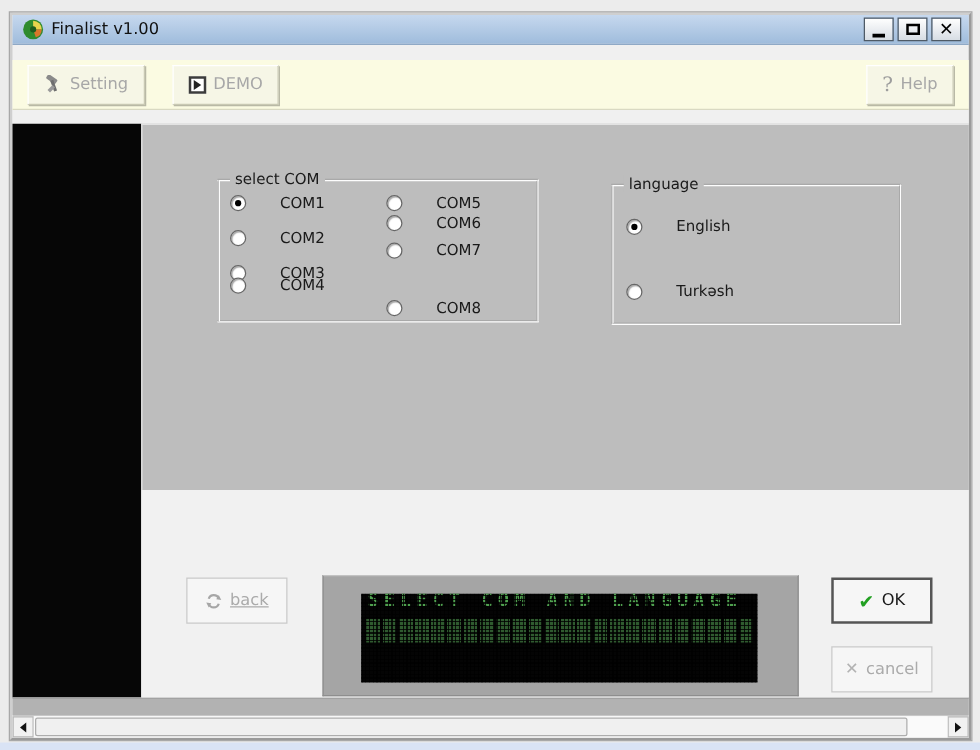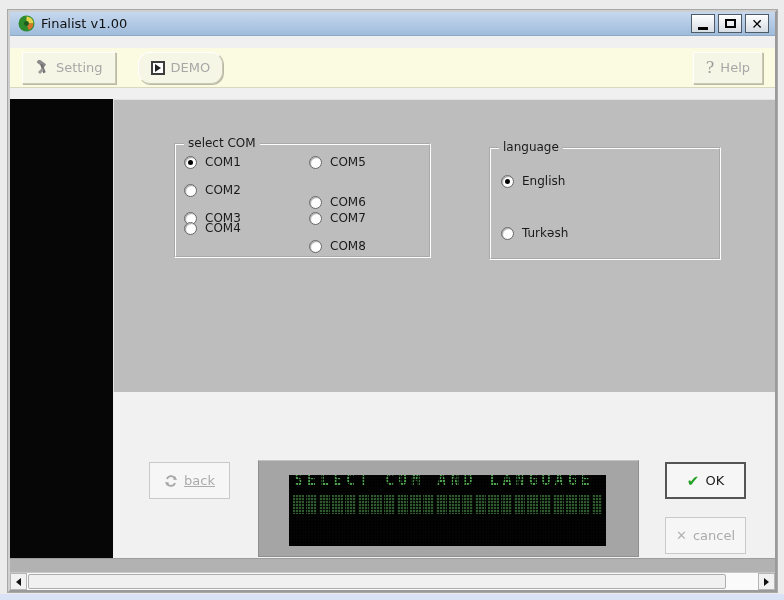--- a/index.html
+++ b/index.html
@@ -51,21 +51,21 @@
     display:flex; align-items:center; padding:0 12px;margin-top:12px;
   }
   .tool-btn {
     height:32px; padding:0 12px;
     background:#f6f6e6;
     border:1px solid #c9c9b4; border-top-color:#ffffff; border-left-color:#ffffff;
     box-shadow:1px 1px 0 #b9b9a6;
     display:flex; align-items:center; gap:6px;
     color:#a7a7a7; font-size:13px;
   }
-  .tool-btn.demo { margin-left:22px;border-radius:12px; }
+  .tool-btn.demo { margin-left:22px; }
   .toolbar-spacer { flex:1; }
   .demo-box {
     width:14px; height:14px; border:2px solid #3c3c3c;
     display:flex; align-items:center; justify-content:center; background:#fff;
   }
   .demo-play { width:0; height:0; border-left:6px solid #222; border-top:4px solid transparent; border-bottom:4px solid transparent; margin-left:1px; }
   .help-q { font-size:16px; font-family:"DejaVu Serif", serif; color:#9d9d9d; }
 
   .gap-strip { height:11px; flex:0 0 11px; background:#f0f0f0; }
 
@@ -100,21 +100,21 @@
   .radio {
     width:13px; height:13px; border-radius:50%;
     background:#fff; border:1px solid #666;
     box-shadow:inset 1px 1px 1px rgba(0,0,0,.35);
     position:relative; flex:0 0 auto;
   }
   .radio.checked::after {
     content:""; position:absolute; left:3px; top:3px; width:5px; height:5px;
     border-radius:50%; background:#000;
   }
-  .radio-label { font-size:12px; }
+  .radio-label { font-size:12px;margin-left:19px; }
 
   
   .act-btn {
     position:absolute; width:81px; height:37px;
     background:#f6f6f6;
     border:1px solid #b0b0b0; border-bottom-color:#8f8f8f; border-right-color:#8f8f8f;
     display:flex; align-items:center; justify-content:center; gap:6px;
     font-size:13px;
   }
   .act-btn.disabled { color:#ababab; border-color:#c9c9c9; }
@@ -238,25 +238,25 @@
             <span class="radio-label">COM3</span>
           </div>
           <div class="radio-row" style="left:8px; top:76px;">
             <span class="radio"></span>
             <span class="radio-label">COM4</span>
           </div>
           <div class="radio-row" style="left:133px; top:10px;">
             <span class="radio"></span>
             <span class="radio-label">COM5</span>
           </div>
-          <div class="radio-row" style="left:133px; top:50px;">
+          <div class="radio-row" style="left:133px; top:26px;">
             <span class="radio"></span>
             <span class="radio-label">COM6</span>
           </div>
-          <div class="radio-row" style="left:133px; top:66px;">
+          <div class="radio-row" style="left:133px; top:48px;">
             <span class="radio"></span>
             <span class="radio-label">COM7</span>
           </div>
           <div class="radio-row" style="left:133px; top:94px;">
             <span class="radio"></span>
             <span class="radio-label">COM8</span>
           </div>
         </div>
 
         <div class="groupbox gb-lang">

